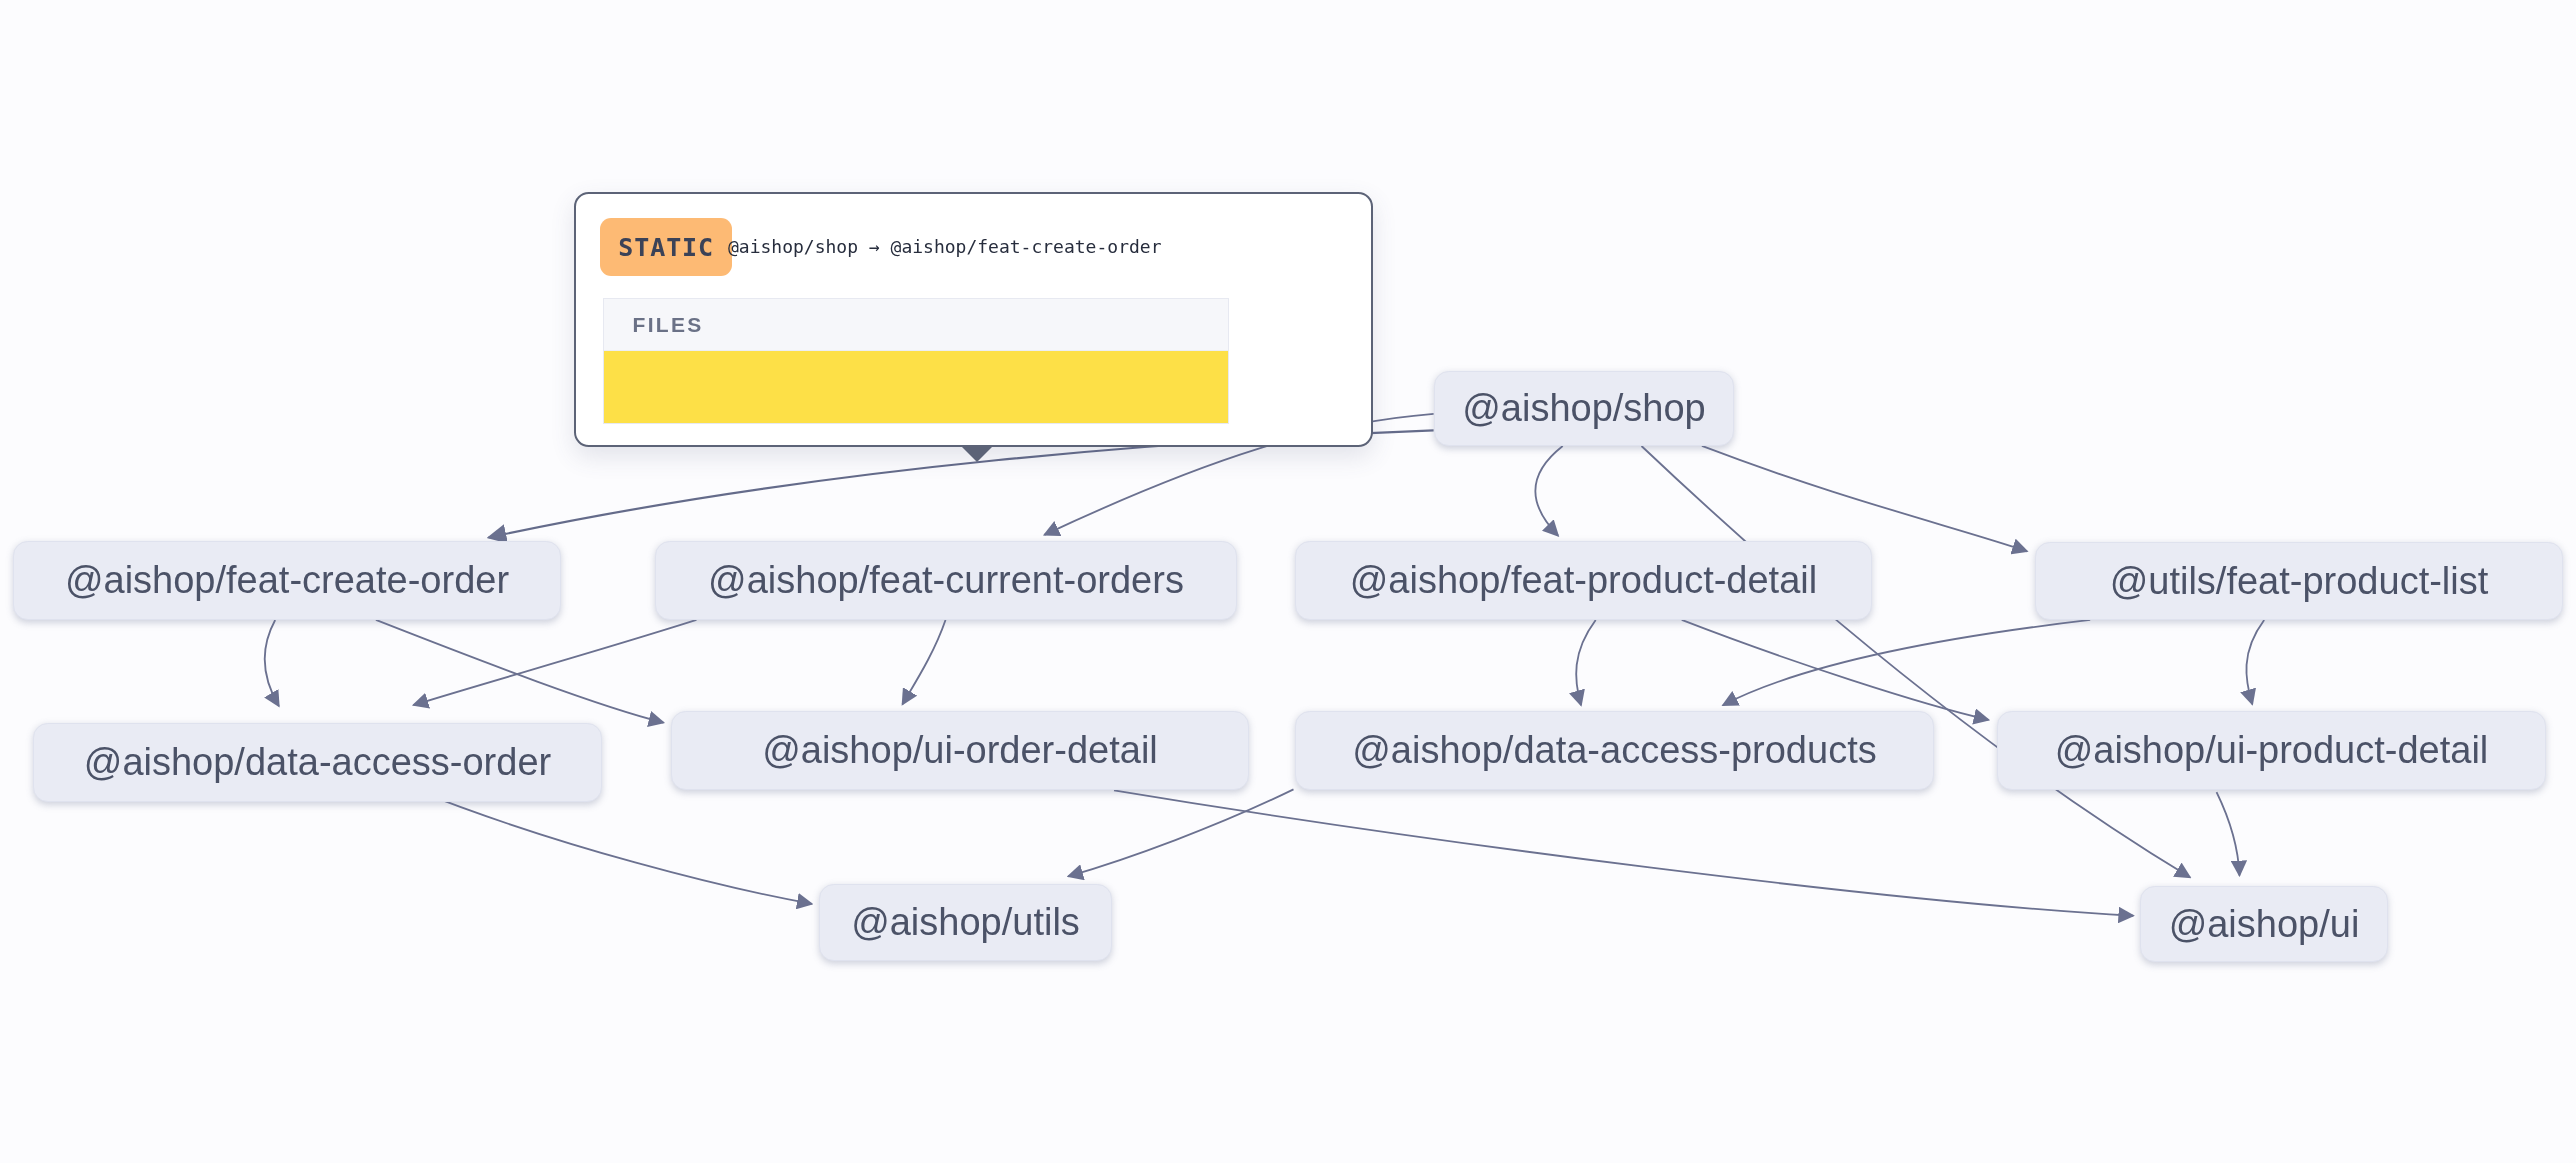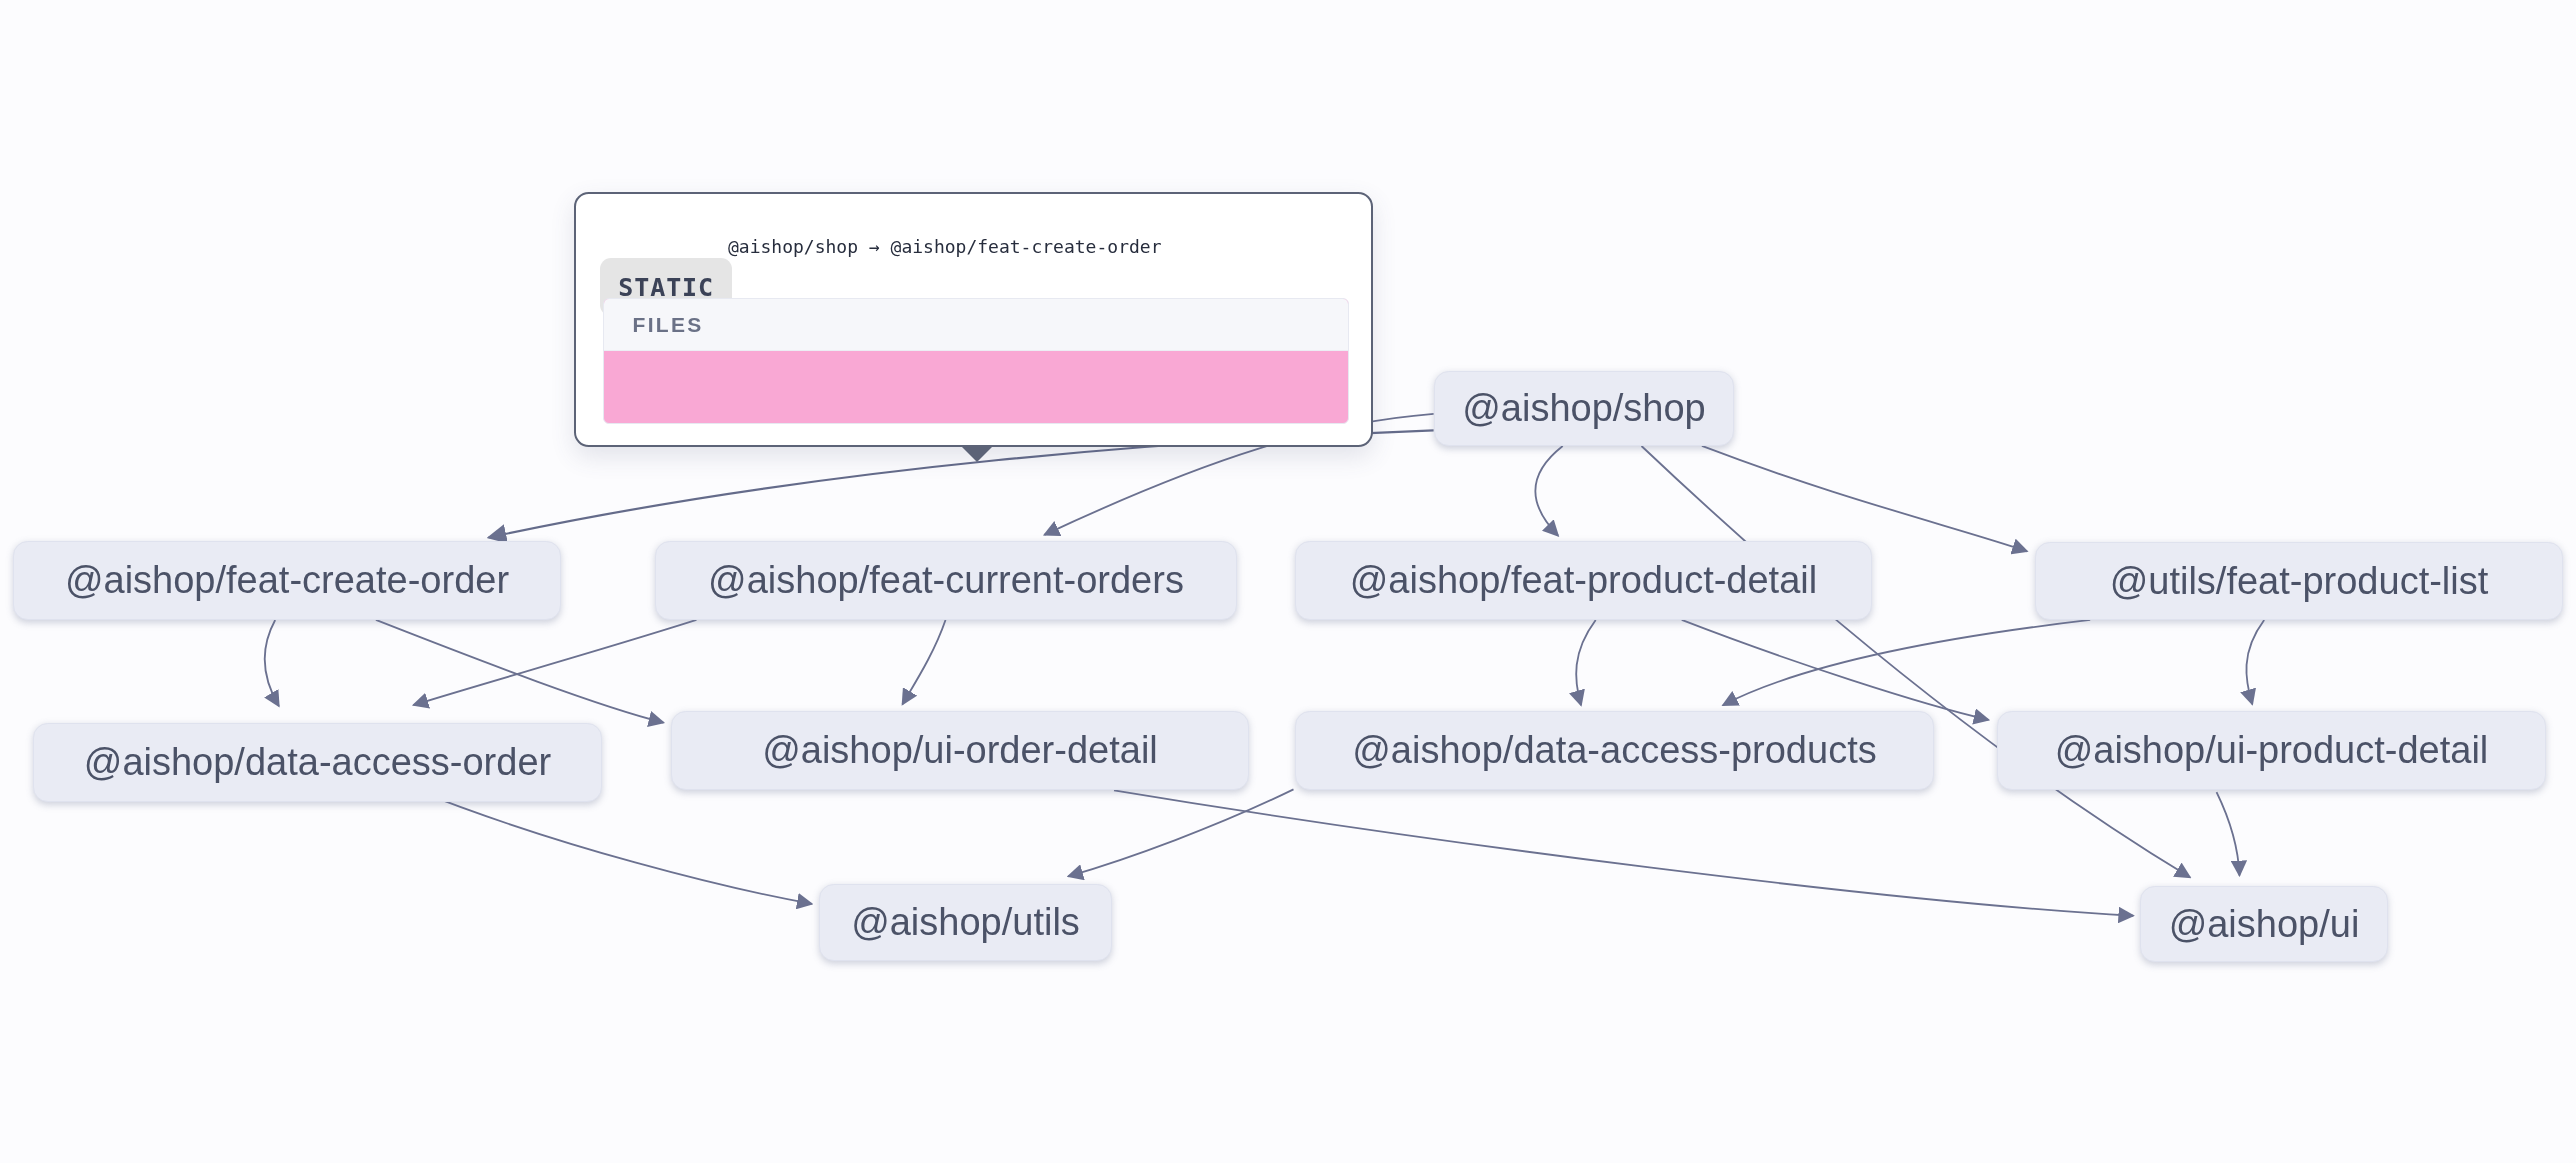--- a/index.html
+++ b/index.html
@@ -20,29 +20,29 @@
 
   
   .tooltip{position:absolute;left:574px;top:192px;width:799px;height:255px;
            box-sizing:border-box;background:#ffffff;border:2.7px solid #5c6377;
            border-radius:14.7px;box-shadow:0 9.2px 24px rgba(70,80,110,.14);}
   .tooltip-pointer{position:absolute;left:385px;top:252px;width:0;height:0;
            border-left:16.5px solid transparent;border-right:16.5px solid transparent;
            border-top:16.5px solid #5c6377;}
   .tooltip-badge{position:absolute;left:24px;top:24px;height:58px;min-width:108px;
            box-sizing:border-box;display:inline-flex;align-items:center;justify-content:center;
-           padding:0 18.3px;background:#e5e5e5;border-radius:11px;color:#3b4257;
+           padding:0 18.3px;background:#fdba74;border-radius:11px;color:#3b4257;
            font-family:"DejaVu Sans Mono",monospace;font-weight:bold;font-size:25px;
-           letter-spacing:0.9px;margin-top:40px;}
+           letter-spacing:0.9px;}
   .tooltip-relation{position:absolute;left:152px;top:24px;height:58px;line-height:58px;
            color:#272d3d;font-family:"DejaVu Sans Mono",monospace;font-size:18px;
            white-space:nowrap;}
-  .files-box{position:absolute;left:26.6px;top:104px;width:746px;height:126px;
-           box-sizing:border-box;border:0.9px solid #e7e9f1;border-radius:6px;
-           background:#f9a8d4;overflow:hidden;}
+  .files-box{position:absolute;left:26.6px;top:104px;width:626px;height:126px;
+           box-sizing:border-box;border:0.9px solid #e7e9f1;border-radius:0;
+           background:#fde047;overflow:hidden;}
   .files-header{height:52px;box-sizing:border-box;display:flex;align-items:center;
            padding-left:29px;background:#f6f7fa;border-bottom:0.9px solid #eceef4;
            color:#6a7186;font-size:21px;letter-spacing:2.3px;font-weight:bold;}
   .files-row{height:72px;display:flex;align-items:center;padding-left:29px;
            color:#222838;font-size:28px;}
 </style>
 </head>
 <body>
 
 <div id="stage">

